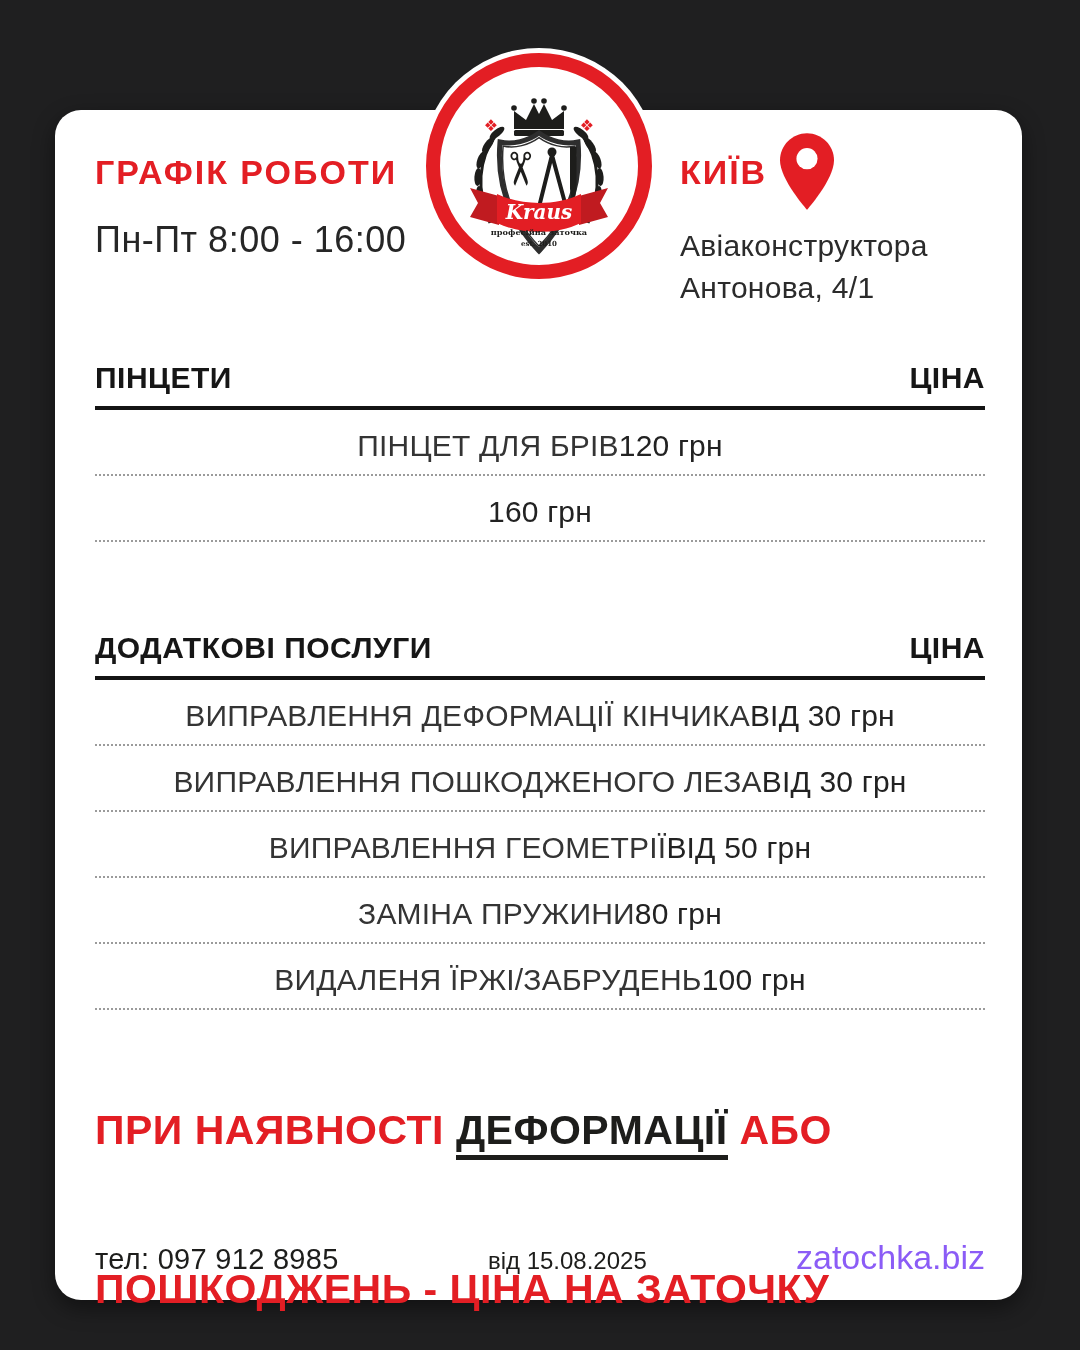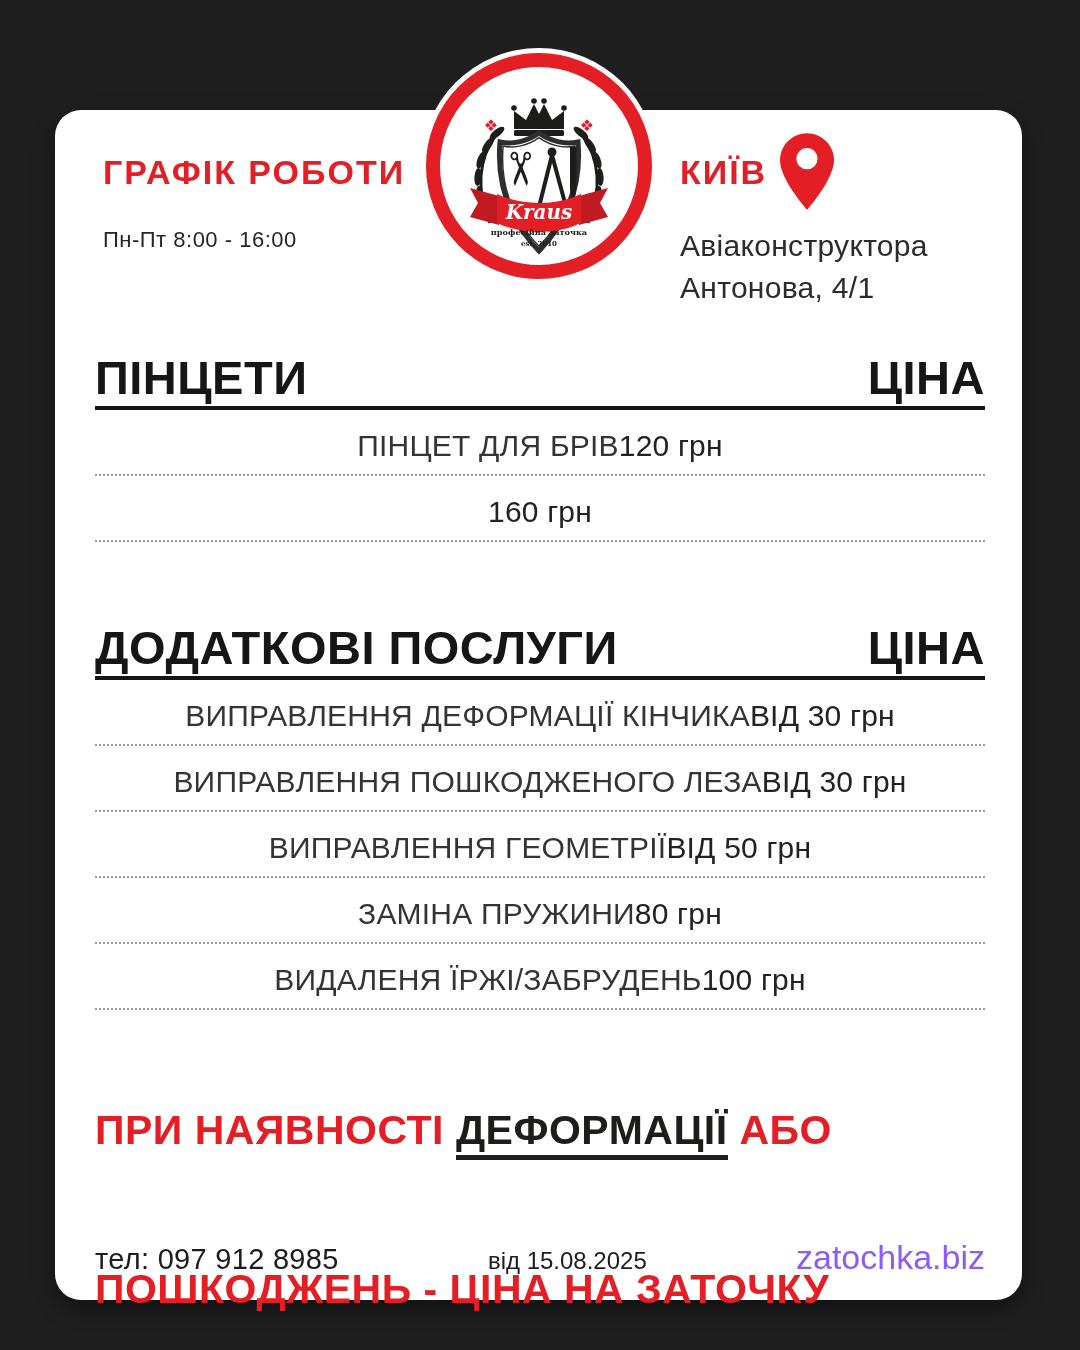--- a/index.html
+++ b/index.html
@@ -21,36 +21,36 @@
     background:#ffffff;border:14px solid #e31e24;
     box-shadow:0 0 0 5px #ffffff;
     z-index:5;
   }
   .logo svg{display:block;width:198px;height:198px;}
   
   .red-title{
     font-size:34px;font-weight:700;color:#e31e24;letter-spacing:2px;
     line-height:34px;
   }
-  .schedule{position:absolute;left:48px;top:45px;}
-  .hours{margin-top:33px;font-size:22px;color:#262626;line-height:36px;letter-spacing:.5px;}
+  .schedule{position:absolute;left:40px;top:45px;}
+  .hours{margin-top:33px;font-size:36px;color:#262626;line-height:36px;letter-spacing:.5px;}
   .location{position:absolute;left:625px;top:45px;width:310px;}
   .pin{position:absolute;left:100px;top:-22px;}
   .addr{font-size:30px;color:#2b2b2b;line-height:42px;letter-spacing:.3px;}
   .addr.first{margin-top:36px;}
   
   .section{position:absolute;left:40px;right:37px;}
   .s1{top:248px;}
   .s2{top:518px;}
   .sec-header{
     display:flex;justify-content:space-between;align-items:flex-end;
     border-bottom:4px solid #141414;padding-bottom:8px;
   }
   .sec-header span{
-    font-size:47px;font-weight:700;color:#161616;letter-spacing:.5px;line-height:40px;
+    font-size:30px;font-weight:700;color:#161616;letter-spacing:.5px;line-height:40px;
   }
   .row{
     display:flex;justify-content:center;align-items:baseline;
     border-bottom:2px dotted #9b9b9b;
     padding:19px 0 11px 0;
   }
   .row .lbl{font-size:30px;color:#343434;letter-spacing:.2px;}
   .row .prc{font-size:30px;color:#222222;letter-spacing:.2px;white-space:nowrap;}
   
   .notice{

